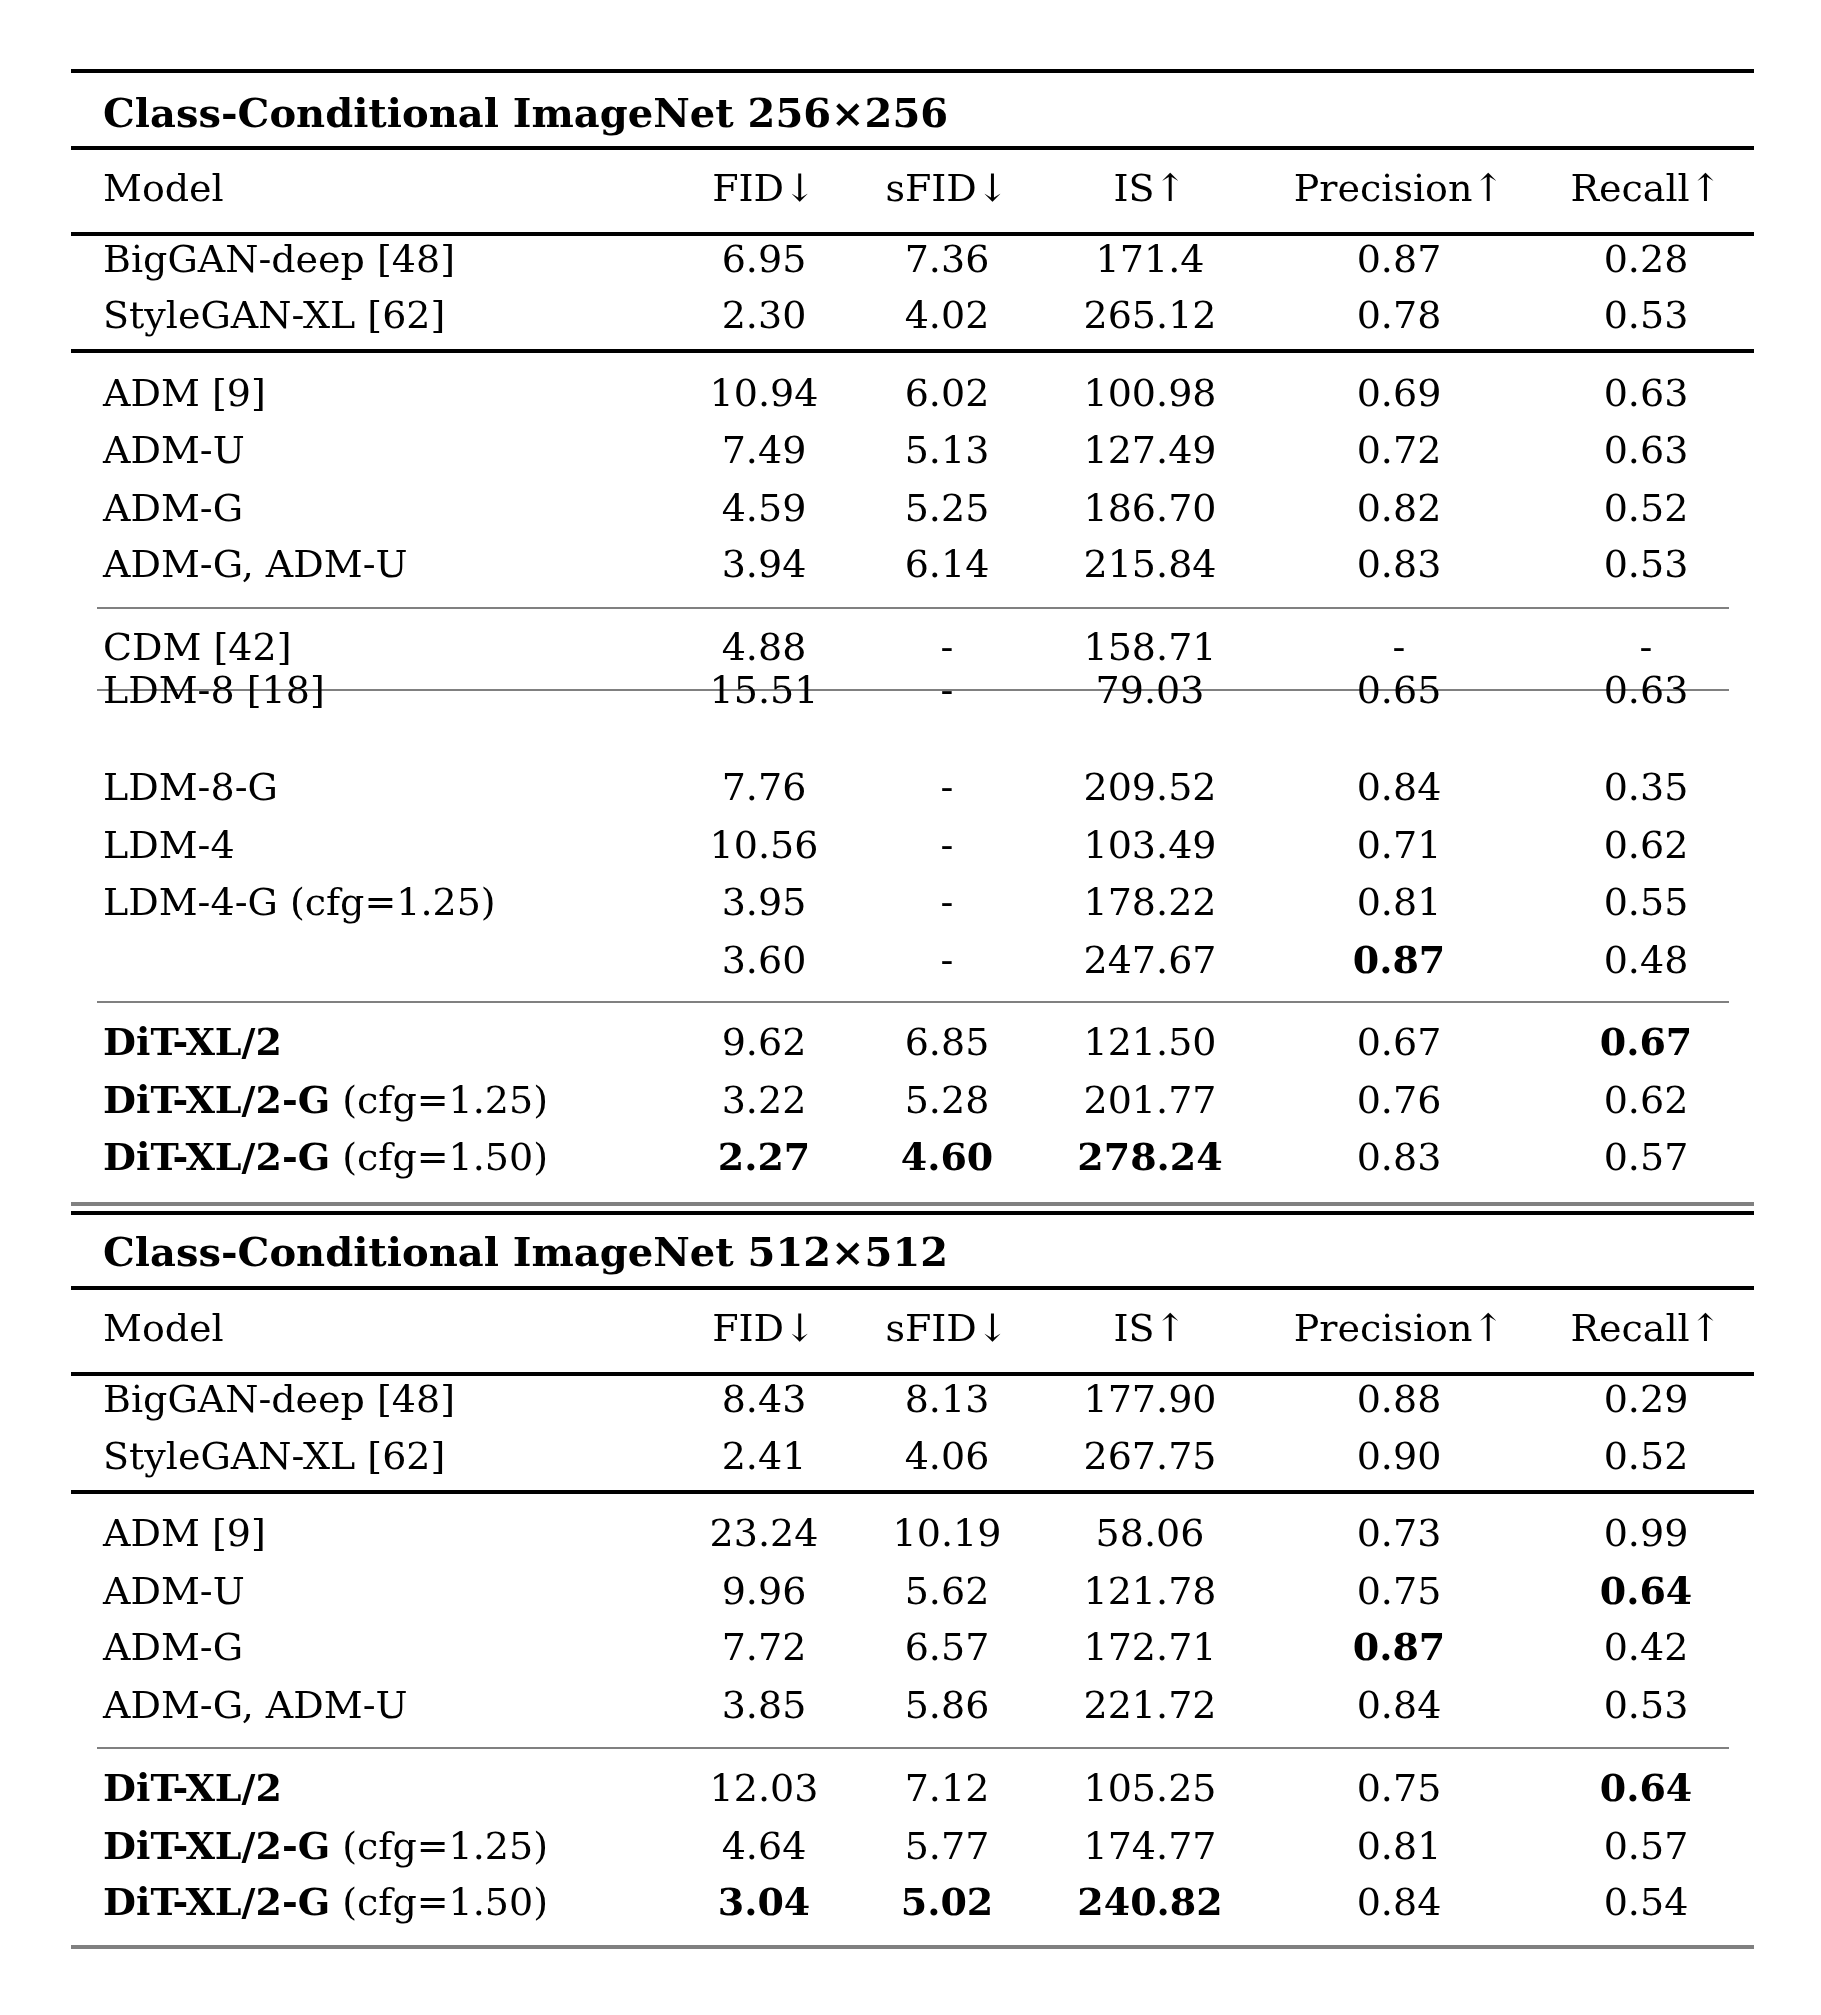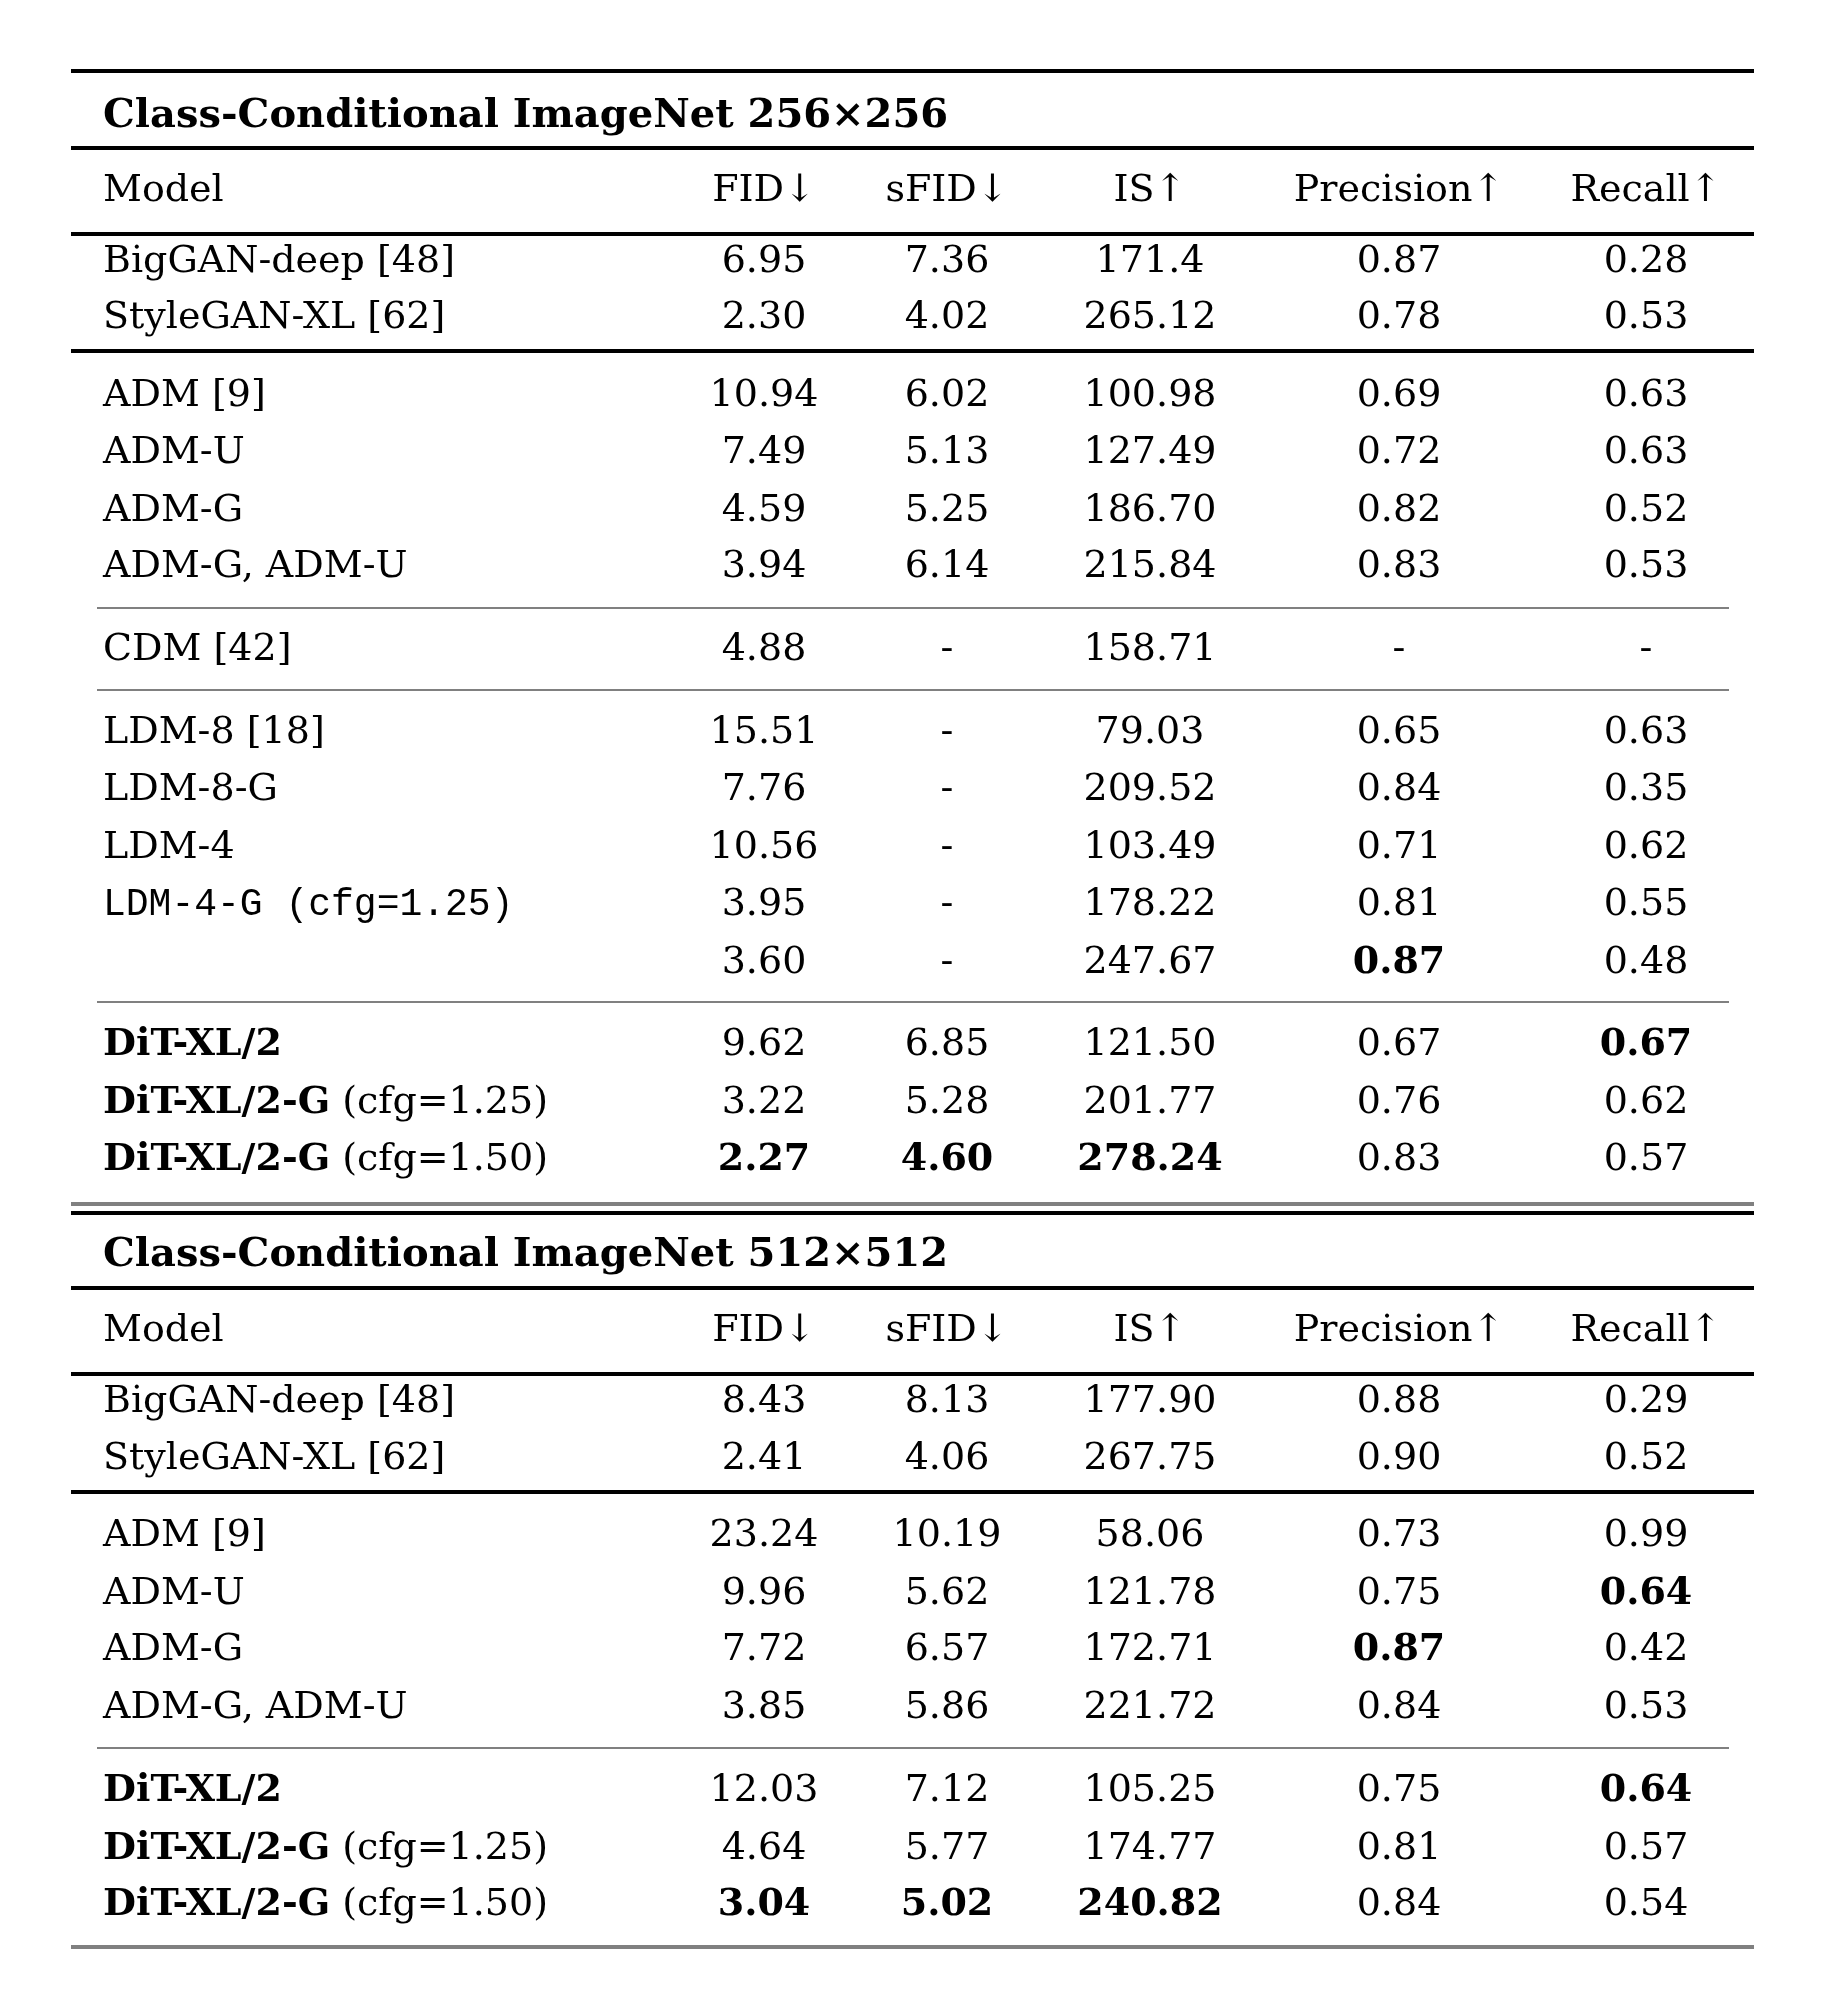--- a/index.html
+++ b/index.html
@@ -90,21 +90,21 @@
     <div class="rule gray-thin" style="top: 607px;"></div>
     <div class="row" style="top: 647px;">
       <div class="cell model"><span style="white-space: pre;">CDM [42]</span></div>
       <div class="cell num c-fid">4.88</div>
       <div class="cell num c-sfid">-</div>
       <div class="cell num c-is">158.71</div>
       <div class="cell num c-prec">-</div>
       <div class="cell num c-rec">-</div>
     </div>
     <div class="rule gray-thin" style="top: 689px;"></div>
-    <div class="row" style="top: 730px;">
+    <div class="row" style="top: 690px;">
       <div class="cell model"><span style="white-space: pre;">LDM-8 [18]</span></div>
       <div class="cell num c-fid">15.51</div>
       <div class="cell num c-sfid">-</div>
       <div class="cell num c-is">79.03</div>
       <div class="cell num c-prec">0.65</div>
       <div class="cell num c-rec">0.63</div>
     </div>
     <div class="row" style="top: 787px;">
       <div class="cell model"><span style="white-space: pre;">LDM-8-G</span></div>
       <div class="cell num c-fid">7.76</div>
@@ -115,21 +115,21 @@
     </div>
     <div class="row" style="top: 845px;">
       <div class="cell model"><span style="white-space: pre;">LDM-4</span></div>
       <div class="cell num c-fid">10.56</div>
       <div class="cell num c-sfid">-</div>
       <div class="cell num c-is">103.49</div>
       <div class="cell num c-prec">0.71</div>
       <div class="cell num c-rec">0.62</div>
     </div>
     <div class="row" style="top: 902px;">
-      <div class="cell model"><span style="white-space: pre; font-family: Liberation Mono, monospace;">LDM-4-G (cfg=1.25)</span></div>
+      <div class="cell model"><span style="white-space: pre;">LDM-4-G (cfg=1.25)</span></div>
       <div class="cell num c-fid">3.95</div>
       <div class="cell num c-sfid">-</div>
       <div class="cell num c-is">178.22</div>
       <div class="cell num c-prec">0.81</div>
       <div class="cell num c-rec">0.55</div>
     </div>
     <div class="row" style="top: 960px;">
       <div class="cell num c-fid">3.60</div>
       <div class="cell num c-sfid">-</div>
       <div class="cell num c-is">247.67</div>

